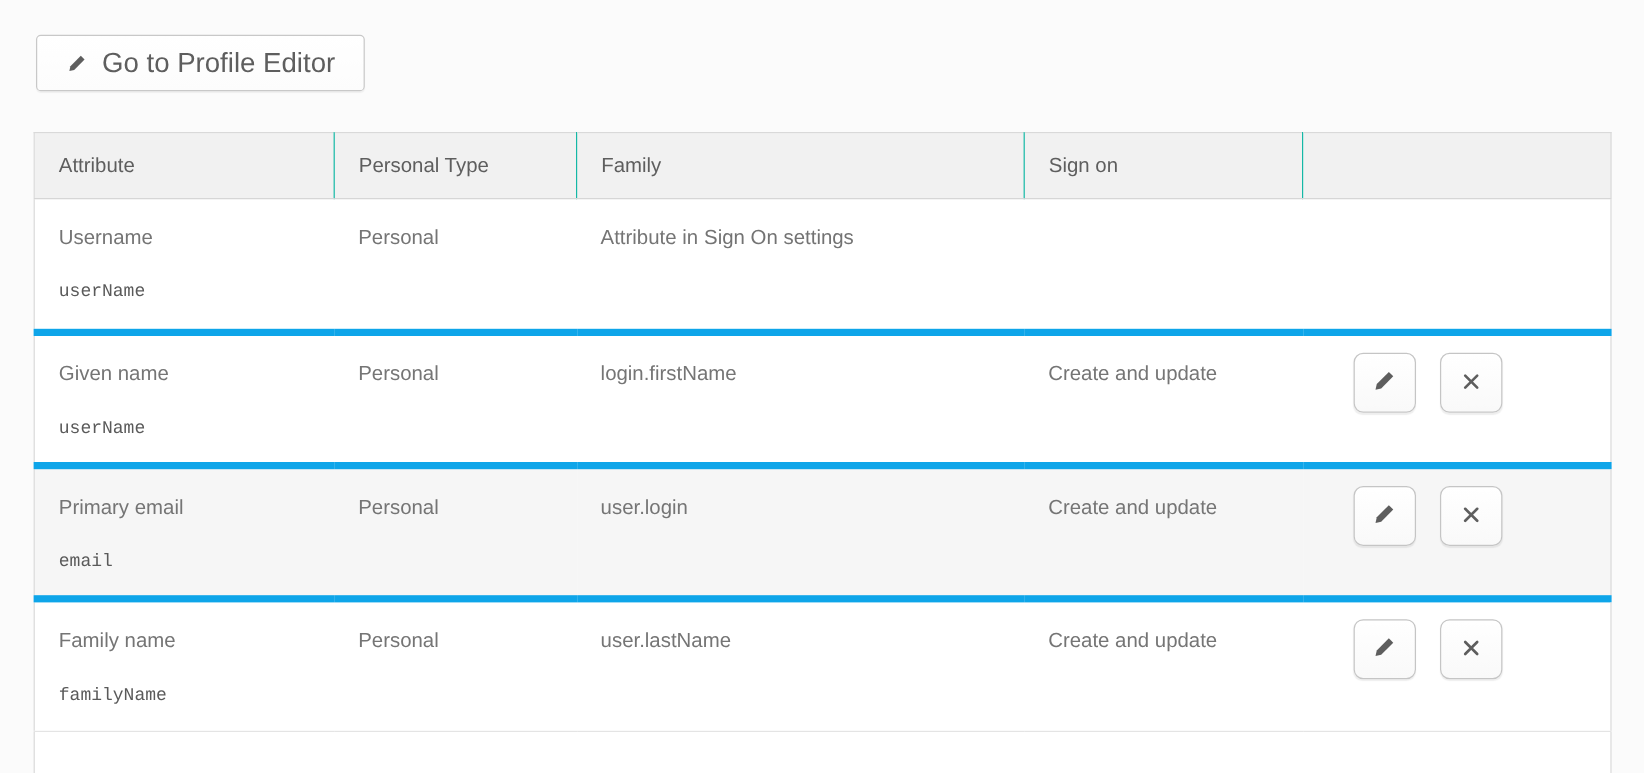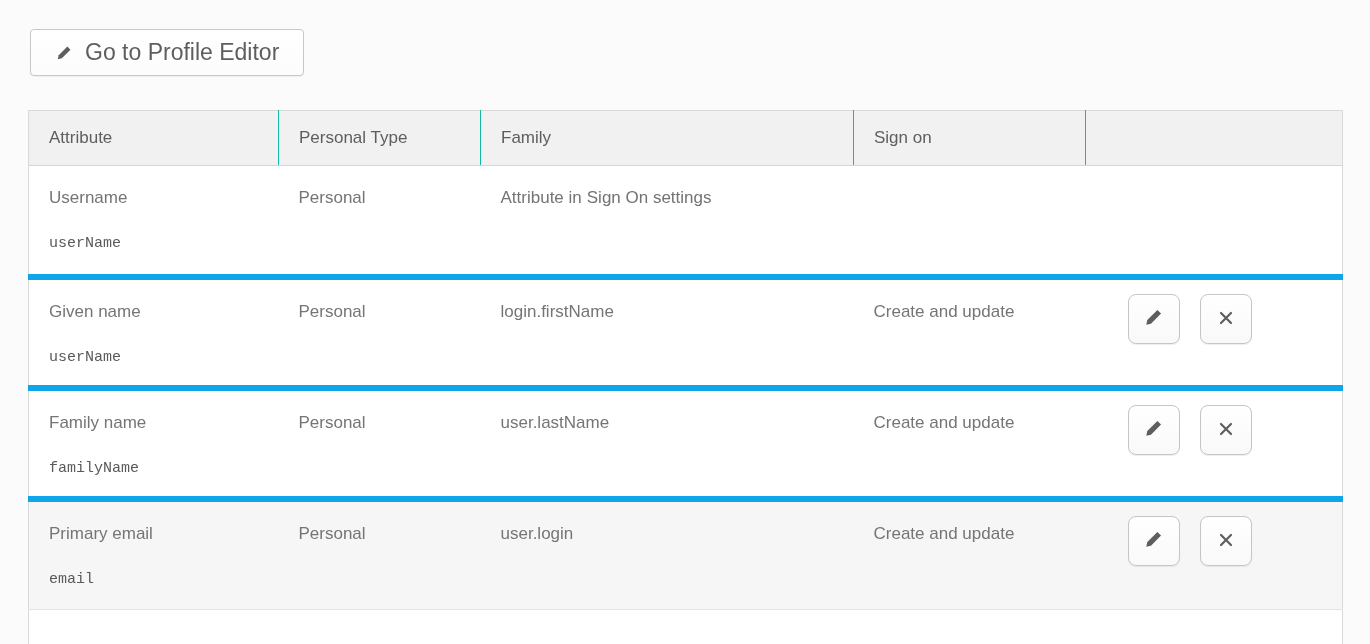--- a/index.html
+++ b/index.html
@@ -196,62 +196,62 @@
         </button><button class="icon-btn">
           <span>
             <svg viewBox="0 0 20 20" width="20" height="20" aria-hidden="true">
               <path d="M5 5 L15 15 M15 5 L5 15" stroke="currentColor" stroke-width="2.2" stroke-linecap="round"></path>
             </svg>
           </span>
         </button>
       </span>
     </td>
   </tr>
+        <tr class="data-row highlighted">
+    <td class="col-attr">
+      <div class="attr-label">Primary email</div>
+      <div class="attr-name">email</div>
+    </td>
+    <td class="col-type">
+      <span class="type-text">Personal</span>
+    </td>
+    <td class="col-value">
+      <span class="val-text">user.login</span>
+    </td>
+    <td class="col-apply">
+      <span class="apply-text">Create and update</span>
+    </td>
+    <td class="col-actions">
+      <span>
+        <button class="icon-btn">
+          <span>
+            <svg viewBox="0 0 20 20" width="21" height="21" aria-hidden="true">
+              <path d="M13.7 2.8 L17.2 6.3 L7.6 15.9 L3.1 16.9 L4.1 12.4 Z" fill="currentColor"></path>
+            </svg>
+          </span>
+        </button><button class="icon-btn">
+          <span>
+            <svg viewBox="0 0 20 20" width="20" height="20" aria-hidden="true">
+              <path d="M5 5 L15 15 M15 5 L5 15" stroke="currentColor" stroke-width="2.2" stroke-linecap="round"></path>
+            </svg>
+          </span>
+        </button>
+      </span>
+    </td>
+  </tr>
         <tr class="data-row">
     <td class="col-attr">
       <div class="attr-label">Family name</div>
       <div class="attr-name">familyName</div>
     </td>
     <td class="col-type">
       <span class="type-text">Personal</span>
     </td>
     <td class="col-value">
       <span class="val-text">user.lastName</span>
-    </td>
-    <td class="col-apply">
-      <span class="apply-text">Create and update</span>
-    </td>
-    <td class="col-actions">
-      <span>
-        <button class="icon-btn">
-          <span>
-            <svg viewBox="0 0 20 20" width="21" height="21" aria-hidden="true">
-              <path d="M13.7 2.8 L17.2 6.3 L7.6 15.9 L3.1 16.9 L4.1 12.4 Z" fill="currentColor"></path>
-            </svg>
-          </span>
-        </button><button class="icon-btn">
-          <span>
-            <svg viewBox="0 0 20 20" width="20" height="20" aria-hidden="true">
-              <path d="M5 5 L15 15 M15 5 L5 15" stroke="currentColor" stroke-width="2.2" stroke-linecap="round"></path>
-            </svg>
-          </span>
-        </button>
-      </span>
-    </td>
-  </tr>
-        <tr class="data-row highlighted">
-    <td class="col-attr">
-      <div class="attr-label">Primary email</div>
-      <div class="attr-name">email</div>
-    </td>
-    <td class="col-type">
-      <span class="type-text">Personal</span>
-    </td>
-    <td class="col-value">
-      <span class="val-text">user.login</span>
     </td>
     <td class="col-apply">
       <span class="apply-text">Create and update</span>
     </td>
     <td class="col-actions">
       <span>
         <button class="icon-btn">
           <span>
             <svg viewBox="0 0 20 20" width="21" height="21" aria-hidden="true">
               <path d="M13.7 2.8 L17.2 6.3 L7.6 15.9 L3.1 16.9 L4.1 12.4 Z" fill="currentColor"></path>

